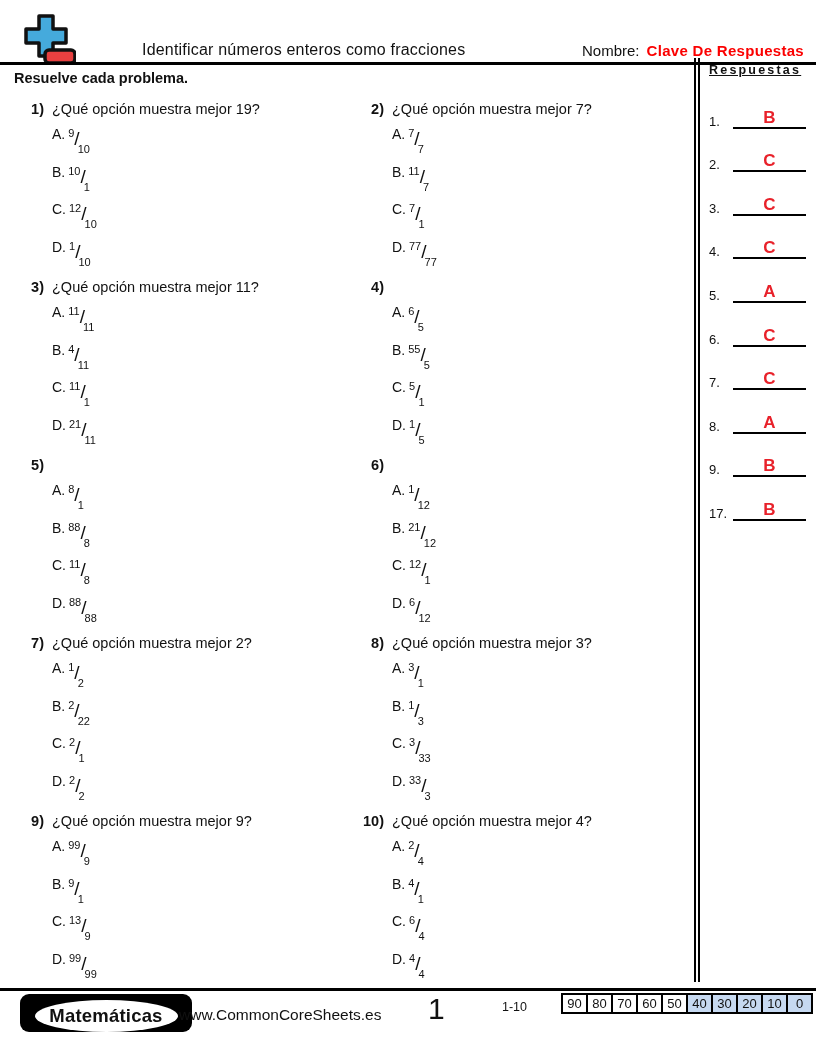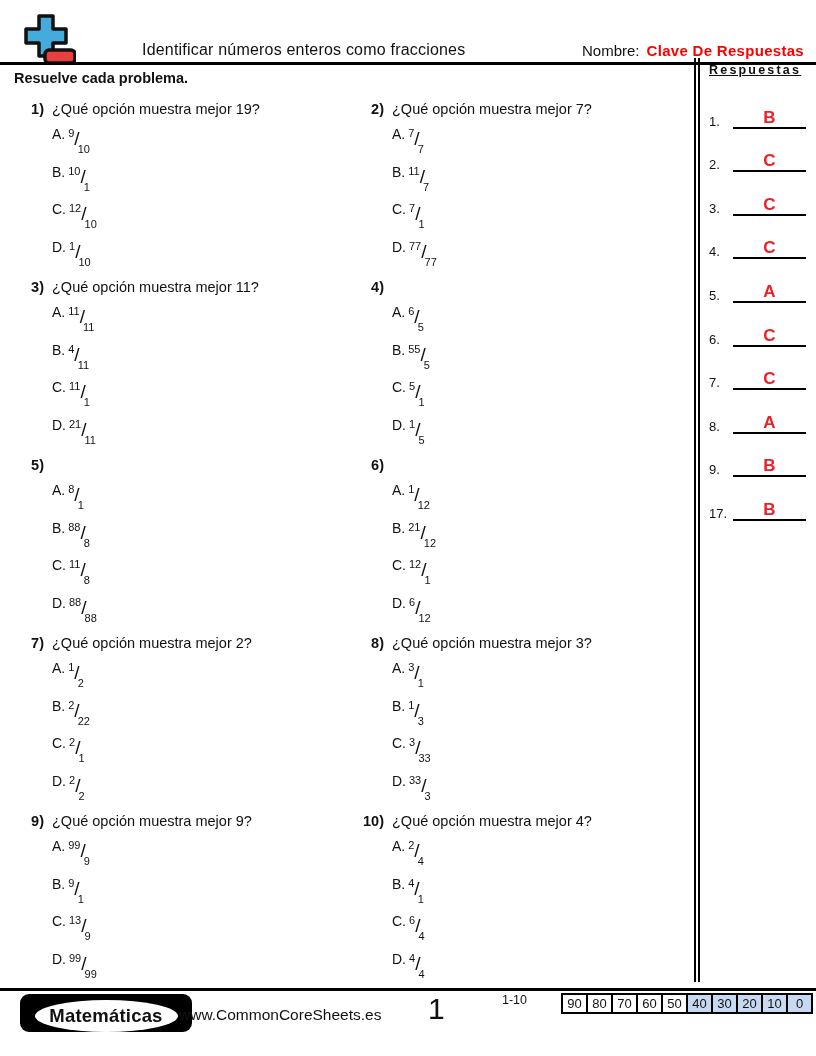--- a/index.html
+++ b/index.html
@@ -48,21 +48,21 @@
 
   
   .footer-rule{position:absolute;left:0;top:988px;width:816px;height:2.5px;background:#000;}
   .brand-badge{position:absolute;left:20px;top:994px;width:172px;height:38px;background:#000;
                border-radius:9px;display:flex;align-items:flex-end;justify-content:center;}
   .brand-oval{background:#fff;border-radius:50%;width:143px;height:32px;
               display:flex;align-items:center;justify-content:center;}
   .brand-label{font-weight:bold;font-size:18.5px;letter-spacing:.2px;}
   .website{position:absolute;left:179px;top:1006px;font-size:15.5px;}
   .page-number{position:absolute;left:428px;top:992px;font-size:30px;}
-  .score-table{position:absolute;right:3px;top:993px;display:flex;align-items:flex-start;}
+  .score-table{position:absolute;right:3px;top:993px;display:flex;align-items:flex-end;}
   .score-label{font-size:12.5px;margin-right:6px;}
   .score-cells{display:flex;padding-left:28px;}
   .score-cell{width:27px;height:21px;border:2px solid #000;margin-left:-2px;
               display:flex;align-items:center;justify-content:center;font-size:13px;background:#fff;}
   .score-cell:first-child{margin-left:0;}
   .score-cell.hl{background:var(--score-highlight);}
 </style>
 </head>
 <body>
 

